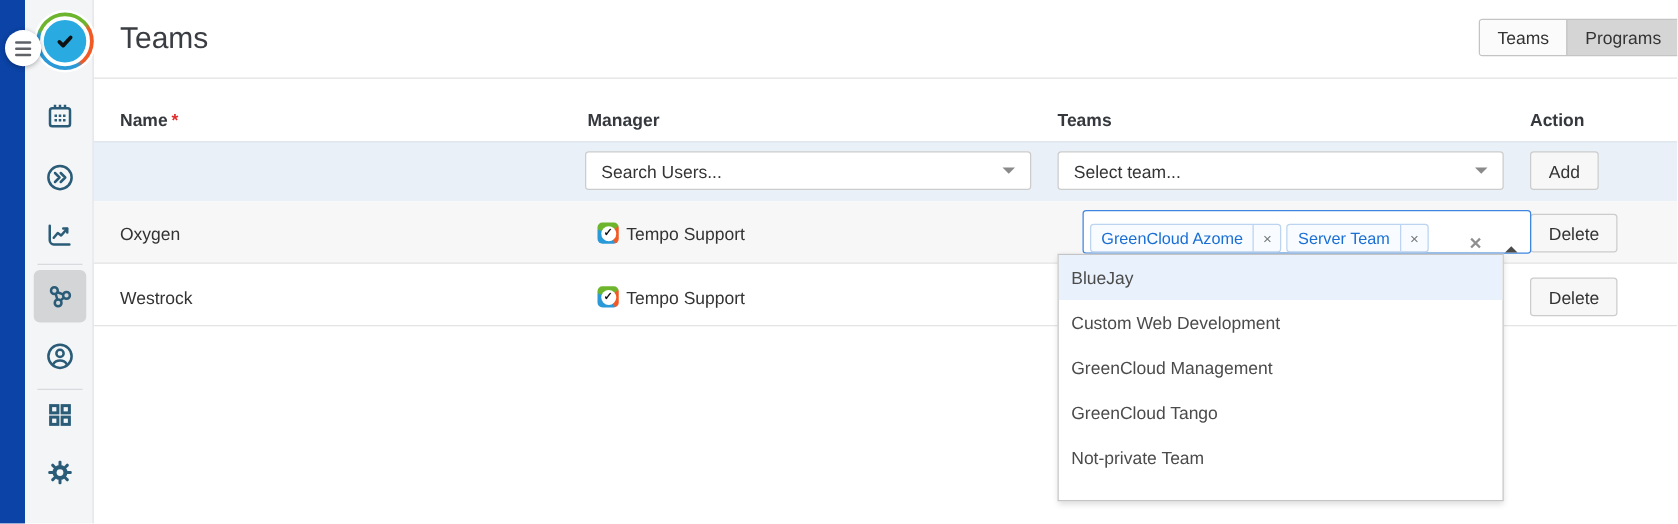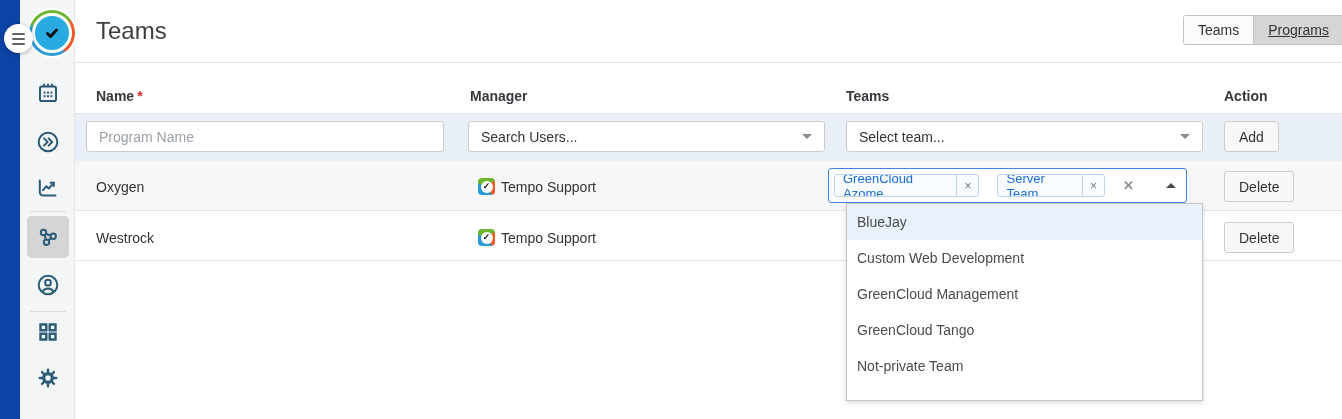--- a/index.html
+++ b/index.html
@@ -23,21 +23,21 @@
   .rail-icon svg{display:block;}
   .active-tile{position:absolute;left:27px;top:216px;width:42px;height:42px;border-radius:5px;background:#d3d5d7;}
   .rail-divider{position:absolute;left:30px;width:36px;height:1px;background:#d8dadd;}
 
   
   .page-title{position:absolute;left:96px;top:17px;font-size:24px;color:#3a3d42;}
   .seg{position:absolute;left:1183px;top:15px;height:30px;display:flex;border:1px solid #c4c4c4;
        border-radius:3px;overflow:hidden;box-sizing:border-box;}
   .seg button{border:none;background:#fbfbfb;font-family:inherit;font-size:14px;color:#333;
               padding:0 14px;cursor:pointer;}
-  .seg button + button{border-left:1px solid #c4c4c4;text-decoration:underline;}
+  .seg button + button{border-left:1px solid #c4c4c4;}
   .seg button.on{background:#d5d5d5;}
   .header-rule{position:absolute;left:75px;right:0;top:62px;height:1px;background:#e2e2e2;}
 
   
   .col-h{position:absolute;top:88px;font-size:14px;font-weight:bold;color:#35383d;}
   .req{color:#e02b2b;margin-left:3px;}
   .new-row{position:absolute;left:75px;right:0;top:113px;height:48px;background:#eaf0f8;
            border-top:1px solid #dde3ea;box-sizing:border-box;}
   .row{position:absolute;left:75px;right:0;height:50px;border-bottom:1px solid #e4e4e4;box-sizing:border-box;}
   .row.zebra{background:#f7f7f7;}
@@ -54,23 +54,23 @@
   .btn{position:absolute;left:1224px;height:31px;background:#f7f7f7;border:1px solid #ccc;border-radius:3px;
        font-family:inherit;font-size:14px;color:#333;padding:0 14px;cursor:pointer;box-sizing:border-box;}
 
   .avatar{position:absolute;width:17px;height:17px;border-radius:4px;
           background:conic-gradient(from -35deg,#6cb52d 0deg 85deg,#f15a24 97deg 175deg,#2a99d8 187deg 318deg,#6cb52d 330deg 360deg);
           display:flex;align-items:center;justify-content:center;}
   .avatar .in{width:12px;height:12px;border-radius:50%;background:#fff;display:flex;align-items:center;
               justify-content:center;font-size:9px;font-weight:bold;color:#111;line-height:1;}
 
   
-  .mselect{position:absolute;left:828px;top:168px;width:359px;height:35px;background:#fff;
+  .mselect{position:absolute;left:866px;top:168px;width:359px;height:35px;background:#fff;
            border:1px solid #3f86e0;border-radius:3px;box-sizing:border-box;display:flex;
-           align-items:center;padding:0 10px 0 5px;gap:18px;z-index:9;}
+           align-items:flex-end;padding:0 10px 0 5px;gap:4px;z-index:9;}
   .tag{display:inline-flex;align-items:stretch;border:1px solid #bcd4ef;border-radius:3px;
        background:#f8fbff;height:23px;box-sizing:border-box;overflow:hidden;}
   .tag .t-lbl{display:flex;align-items:center;padding:0 8px;font-size:13px;color:#1a6fd4;}
   .tag .t-x{display:flex;align-items:center;padding:0 7px;border-left:1px solid #bcd4ef;
             font-size:12px;color:#777;cursor:pointer;}
   .clear-x{margin-left:auto;color:#8f8f8f;font-size:13px;font-weight:bold;cursor:pointer;}
   .caret-up{width:0;height:0;border-left:5px solid transparent;border-right:5px solid transparent;
             border-bottom:5px solid #4a4a4a;margin-left:14px;cursor:pointer;}
 
   .dropdown{position:absolute;left:846px;top:203px;width:357px;height:198px;background:#fff;
@@ -197,21 +197,20 @@
   <div class="header-rule"></div>
 
   <div class="col-h" style="left:96px">
     <span>Name</span><span class="req">*</span>
   </div>
   <div class="col-h" style="left:470px">Manager</div>
   <div class="col-h" style="left:846px">Teams</div>
   <div class="col-h" style="left:1224px">Action</div>
 
   <div class="new-row"></div>
-  <input class="tf" type="text" placeholder="Program Name" style="">
   <div class="tf fake-select" style="left:468px;width:357px">
     <span class="lbl">Search Users...</span>
     <span class="caret-down"></span>
   </div>
   <div class="tf fake-select" style="left:846px;width:357px">
     <span class="lbl">Select team...</span>
     <span class="caret-down"></span>
   </div>
   <button class="btn" style="top:121px">Add</button>
 

